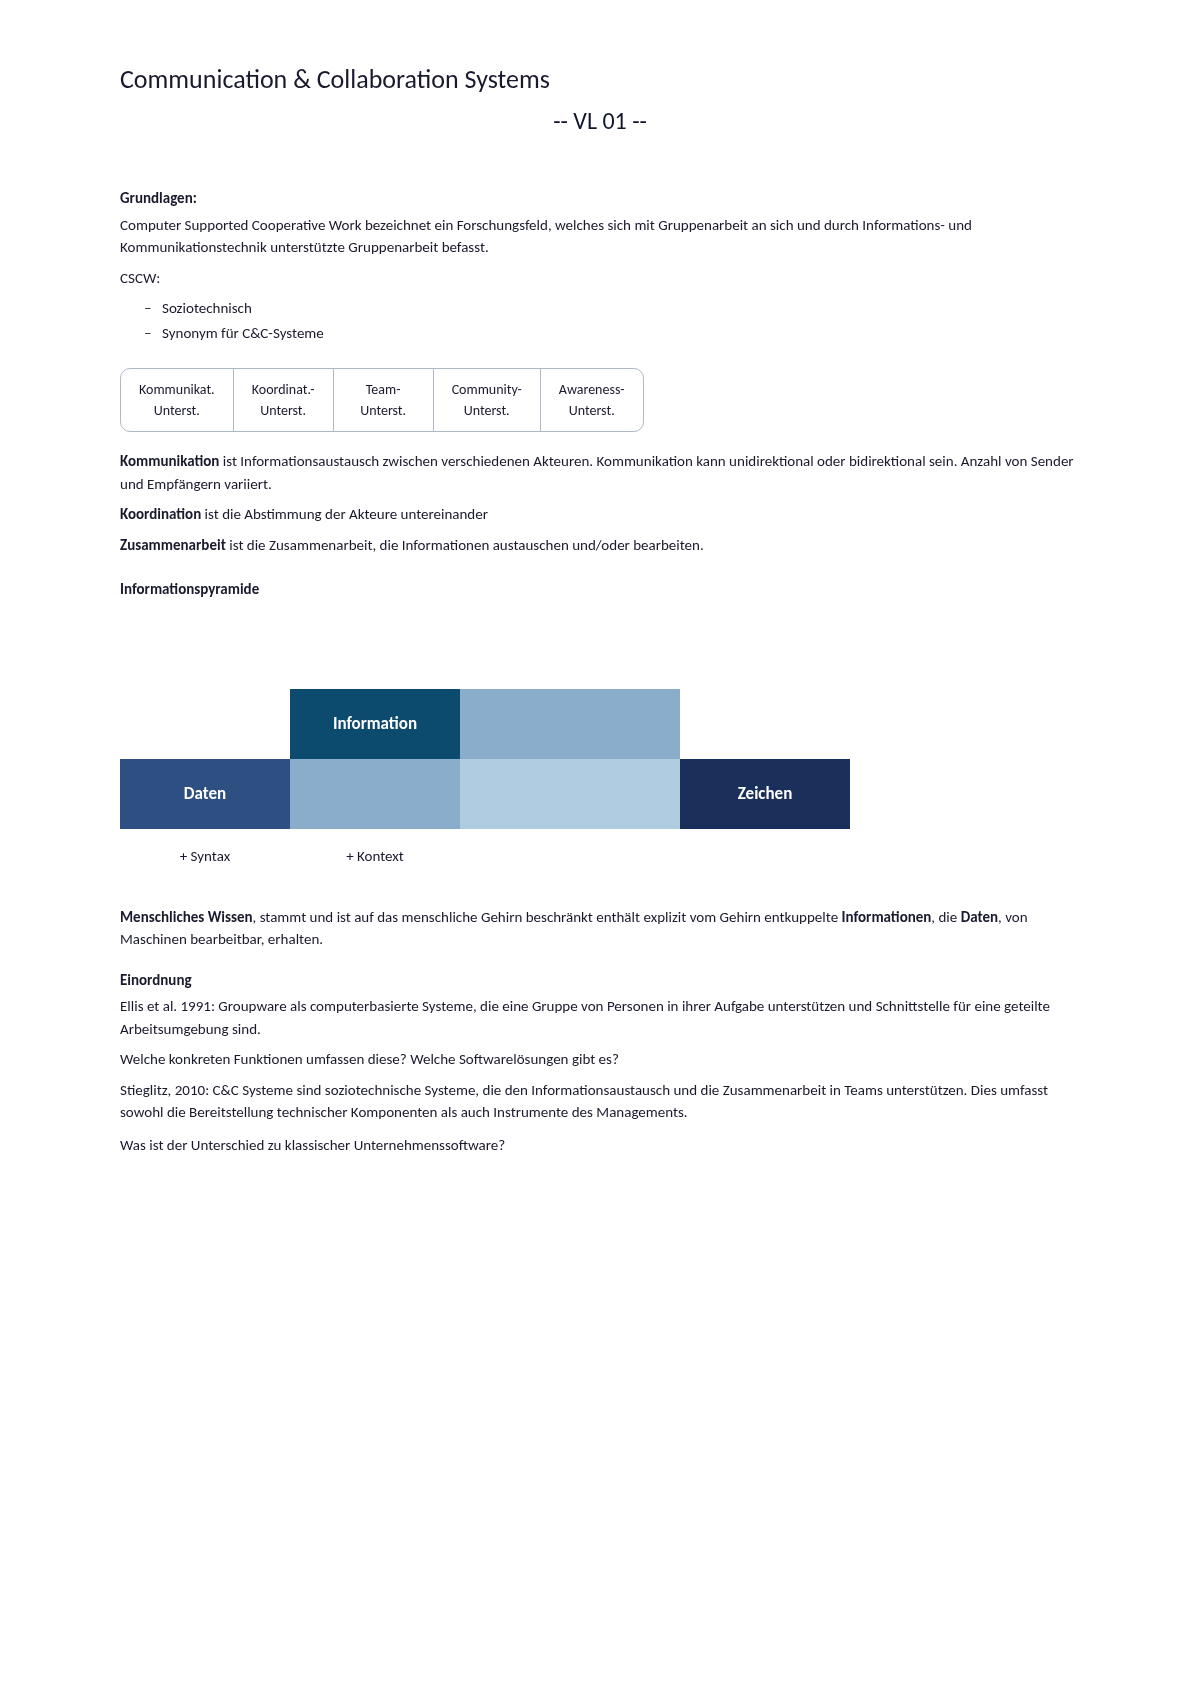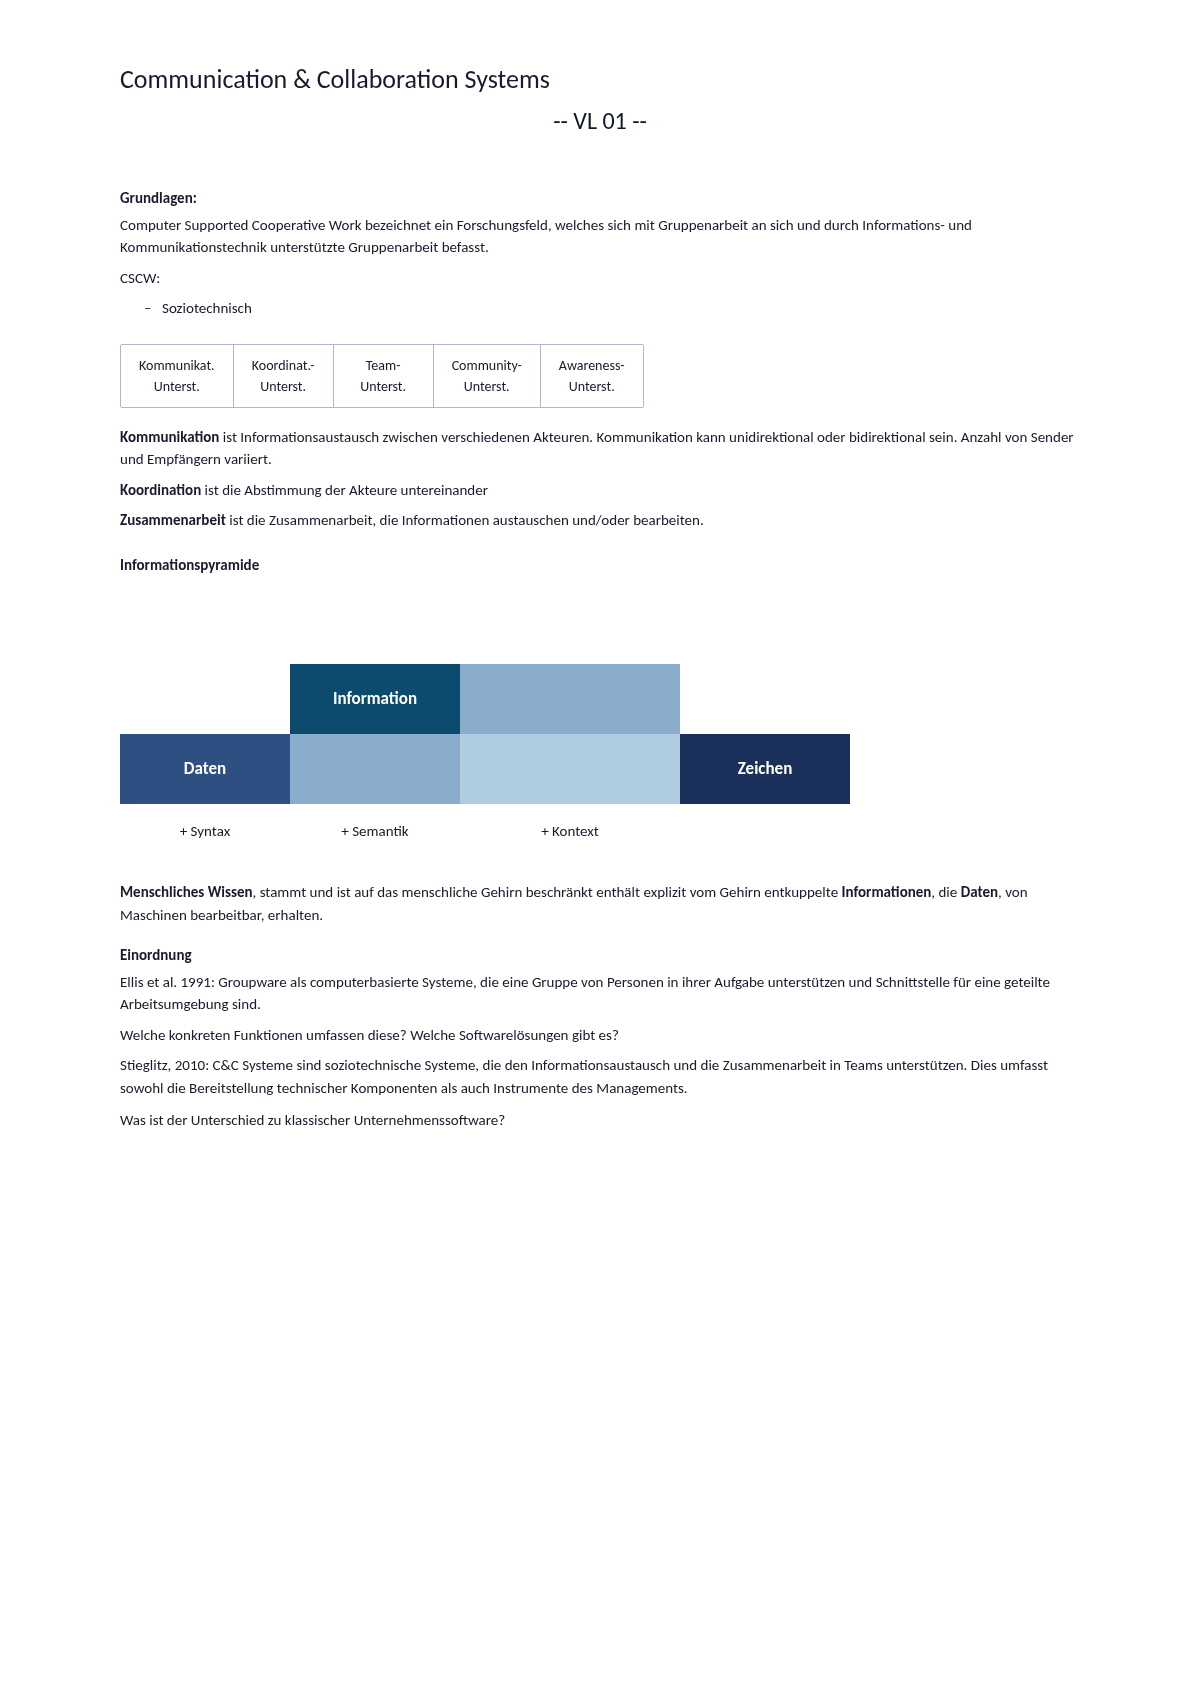--- a/index.html
+++ b/index.html
@@ -46,21 +46,21 @@
     }
     ul.dash-list li::before {
       content: '–';
       position: absolute;
       left: 0;
     }
     .cscw-label { margin-bottom: 8px; }
     
     .categories-box {
       border: 1.5px solid #b0b8c8;
-      border-radius: 2px;
+      border-radius: 10px;
       display: inline-flex;
       margin: 10px 0 18px 0;
       overflow: hidden;
       background: #fff;
     }
     .cat-cell {
       padding: 10px 18px;
       text-align: center;
       font-size: 14px;
       border-right: 1.5px solid #b0b8c8;
@@ -114,20 +114,21 @@
 <h2 class="subtitle">-- VL 01 --</h2>
 
 
 <div class="section-heading">Grundlagen:</div>
 <p>Computer Supported Cooperative Work bezeichnet ein Forschungsfeld, welches sich mit Gruppenarbeit an sich und durch Informations- und Kommunikationstechnik unterstützte Gruppenarbeit befasst.</p>
 
 <p class="cscw-label">CSCW:</p>
 
 <ul class="dash-list">
   <li>Soziotechnisch</li>
+  <li>Synonym für C&amp;C-Systeme</li>
 </ul>
 
 <div class="categories-box">
   <div class="cat-cell">
     <span>Kommunikat.</span><br>
     <span>Unterst.</span>
   </div>
   <div class="cat-cell">
     <span>Koordinat.-</span><br>
     <span>Unterst.</span>
@@ -172,21 +173,20 @@
     <div class="pyr-cell pyr-medium-blue">Information</div>
     <div class="pyr-cell pyr-light-blue"></div>
 
     <div class="pyr-cell pyr-empty"></div>
     <div class="pyr-cell pyr-medium-blue" style="background:#2e4f82;">Daten</div>
     <div class="pyr-cell pyr-light-blue"></div>
     <div class="pyr-cell pyr-lighter-blue"></div>
 
     <div class="pyr-cell pyr-dark-navy">Zeichen</div>
     <div class="pyr-cell pyr-syntax">+ Syntax</div>
-    <div class="pyr-cell pyr-syntax">+ Semantik</div>
     <div class="pyr-cell pyr-syntax">+ Kontext</div>
   </div>
 </div>
 
 
 <p style="margin-bottom:18px;">
   <span class="bold">Menschliches Wissen</span><span>, stammt und ist auf das menschliche Gehirn beschränkt enthält explizit vom Gehirn entkuppelte </span><span class="bold">Informationen</span><span>, die </span><span class="bold">Daten</span><span>, von Maschinen bearbeitbar, erhalten.</span>
 </p>
 
 

